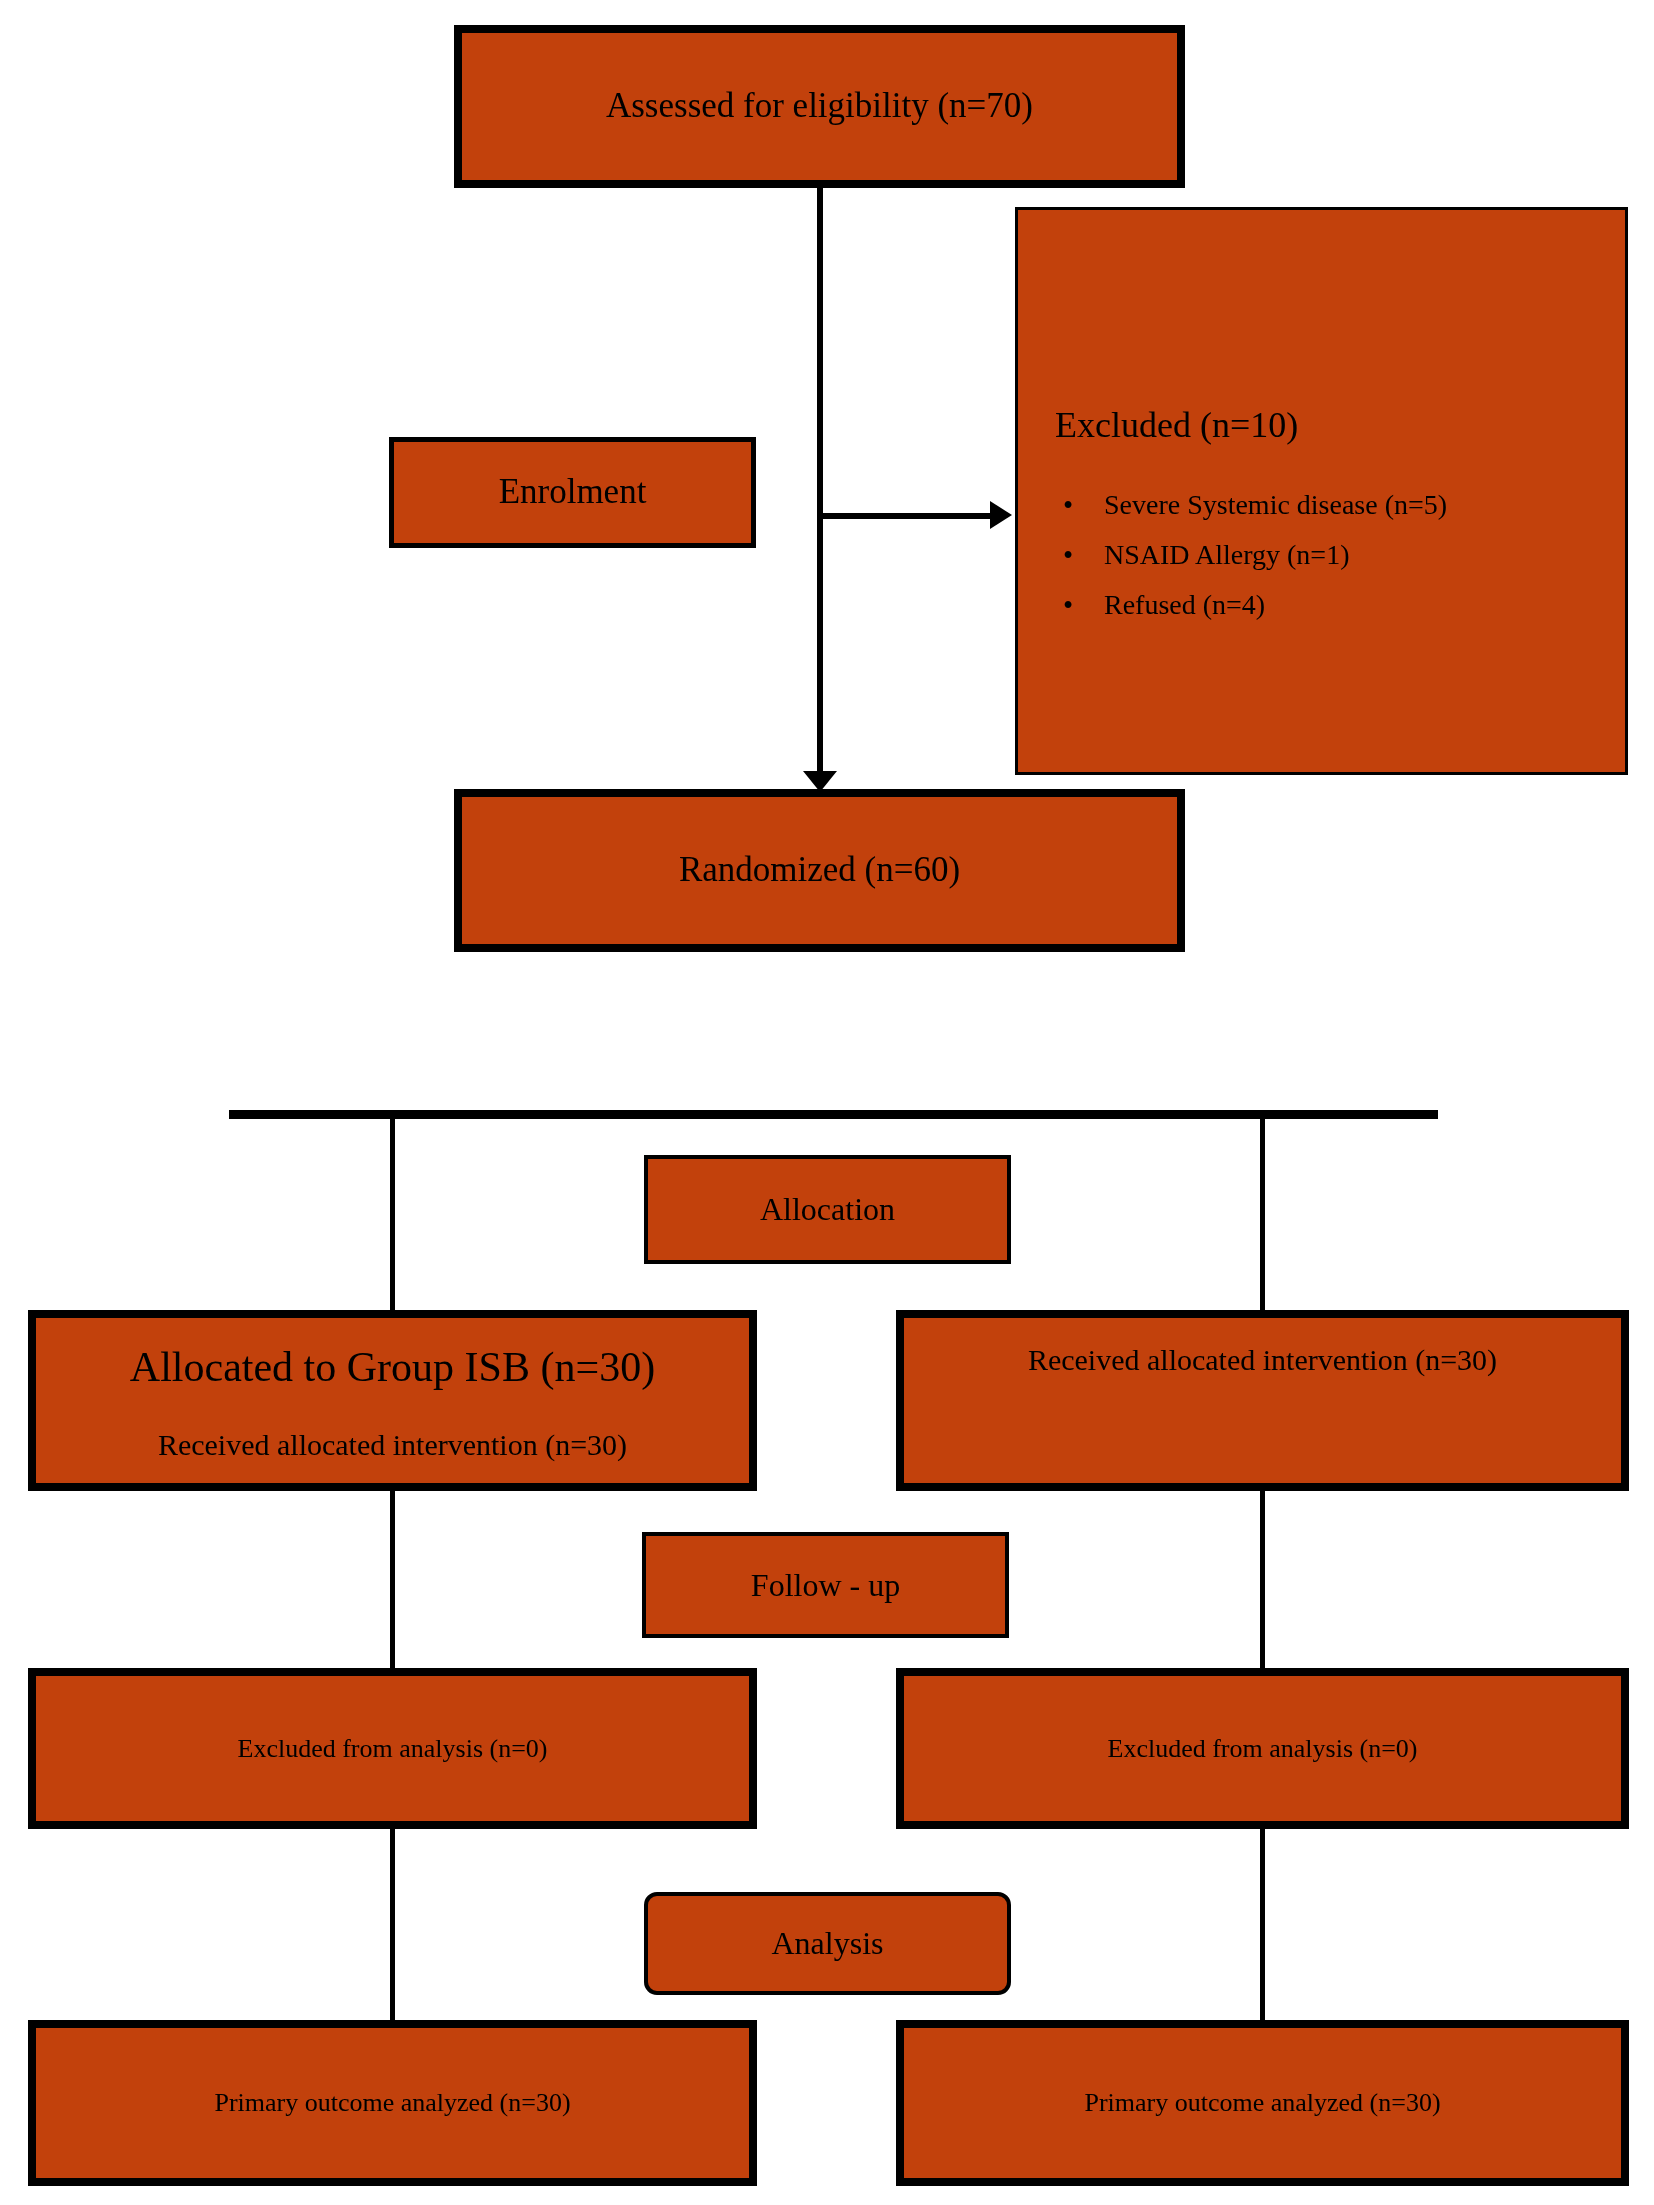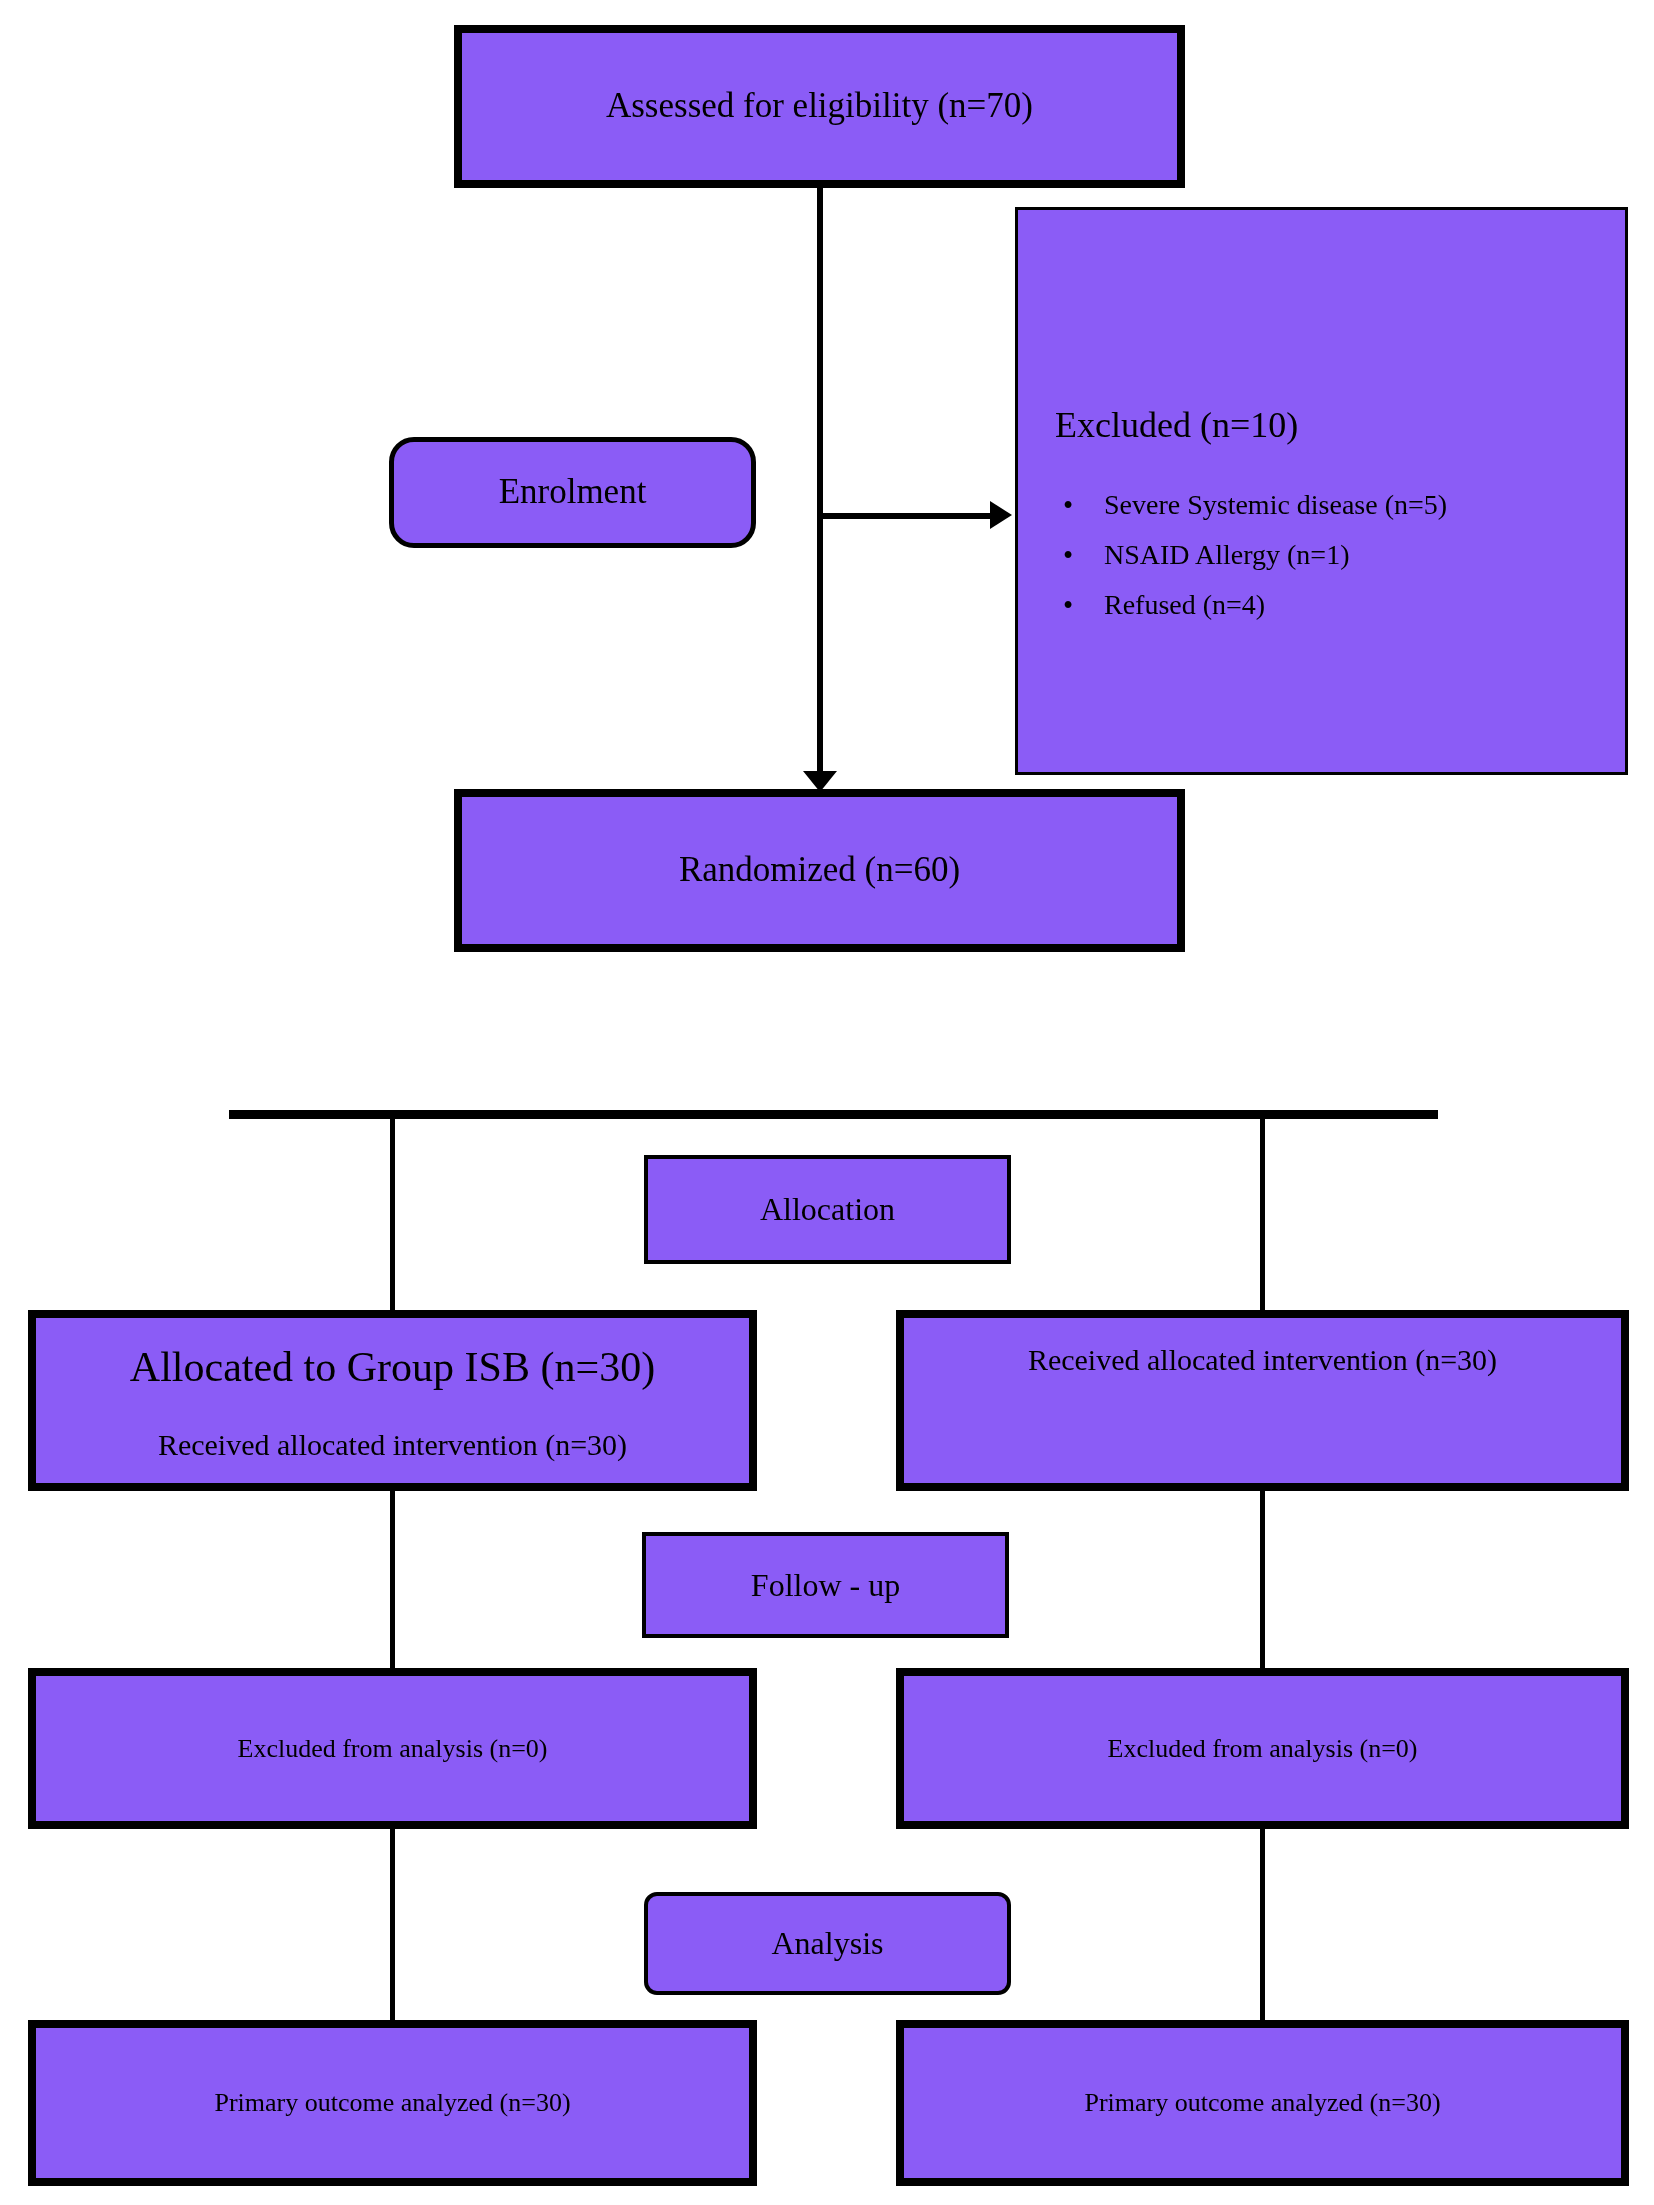--- a/index.html
+++ b/index.html
@@ -8,21 +8,21 @@
     width:1654px;
     height:2205px;
     background:#ffffff;
     font-family:"Liberation Serif","DejaVu Serif",serif;
     color:#000;
     overflow:hidden;
   }
   .box{
     position:absolute;
     box-sizing:border-box;
-    background:#8b5cf6;
+    background:#c2410c;
     border:8px solid #000;
     display:flex;
     align-items:center;
     justify-content:center;
     text-align:center;
     line-height:1.15;
   }
   .b6{border-width:3.7px;}
   .b7{border-width:4.4px;text-align:center;}
   .b8{border-width:5px;}
@@ -96,21 +96,21 @@
   <div class="box b13 f56" style="left:454px;top:25px;width:731px;height:163px;">
     <span>Assessed for eligibility (n=70)</span>
   </div>
 
   <div class="line" style="left:817px;top:187px;width:5.6px;height:586px;"></div>
   <div class="tri tri-down" style="left:803px;top:771px;"></div>
 
   <div class="line" style="left:820px;top:513px;width:171px;height:5.6px;"></div>
   <div class="tri tri-right" style="left:990px;top:501px;"></div>
 
-  <div class="box b8 f56" style="left:389px;top:437px;width:367px;height:111px;border-radius:25px;">
+  <div class="box b8 f56" style="left:389px;top:437px;width:367px;height:111px;">
     <span>Enrolment</span>
   </div>
 
   <div class="box b6" style="left:1015px;top:207px;width:613px;height:568px;"></div>
   <div class="excluded-inner" style="left:1015px;top:207px;width:663px;height:568px;">
     <div class="excluded-title">Excluded (n=10)</div>
     <ul class="excluded-list">
       <li>Severe Systemic disease (n=5)</li>
       <li>NSAID Allergy (n=1)</li>
       <li>Refused (n=4)</li>

